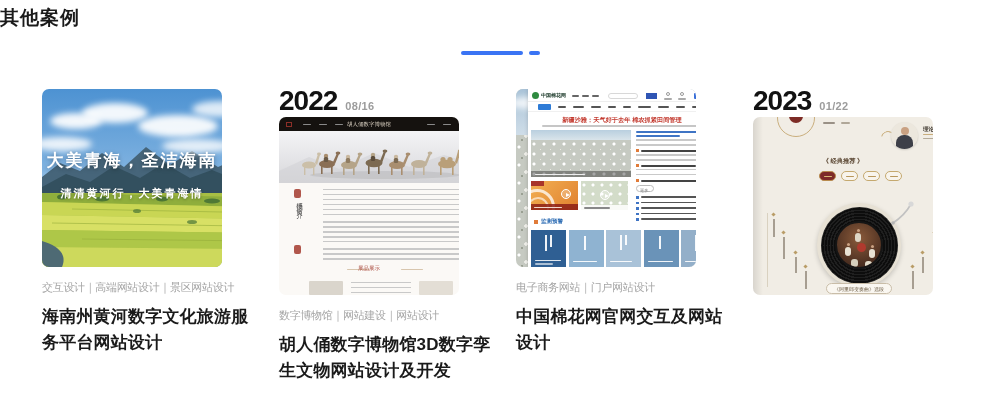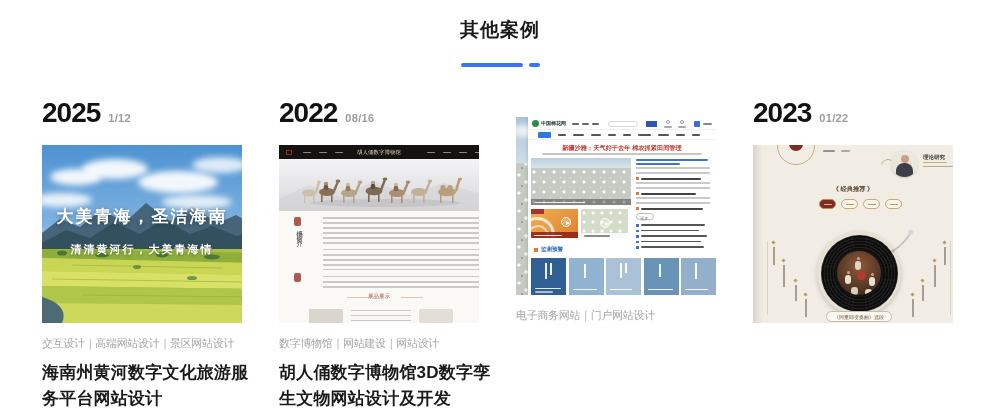--- a/index.html
+++ b/index.html
@@ -1,33 +1,33 @@
 <!DOCTYPE html>
 <html><head>
 <meta charset="utf-8">
 <style>
   * { margin:0; padding:0; box-sizing:border-box; }
   html,body { background:#ffffff; }
   body { width:1000px; height:420px; position:relative; overflow:hidden;
          font-family:"Liberation Sans","DejaVu Sans",sans-serif; }
 
   
-  .sec-head { padding-top:17px; text-align:center; }
+  .sec-head { padding-top:5px; text-align:left; }
   .sec-title { font-size:19px; font-weight:700; color:#1a1a1a; letter-spacing:1px; }
   .sec-underline { margin-top:20px; display:flex; justify-content:center; align-items:center; gap:6px; }
   .ul-long  { width:62px; height:4px; border-radius:2px; background:#3a74f4; }
   .ul-short { width:11px; height:4px; border-radius:2px; background:#3a74f4; }
 
   
   .cards { display:flex; gap:25px; padding-left:42px; margin-top:32px; }
   .card { width:212px; flex:0 0 212px; cursor:pointer; }
   .card-head { display:flex; align-items:baseline; height:28px; }
   .year { font-size:28px; font-weight:800; color:#121212; letter-spacing:-1px; line-height:1; }
   .date { font-size:11px; font-weight:700; color:#9c9c9c; margin-left:8px; letter-spacing:.3px; }
-  .thumb { position:relative; width:200px; height:178px; margin-top:18px; border-radius:0;
+  .thumb { position:relative; width:180px; height:178px; margin-top:2px; border-radius:7px;
            overflow:hidden; background:#eee; }
   .tags  { margin-top:13px; font-size:11px; color:#a5a5a5; white-space:nowrap; letter-spacing:-.3px; }
   .ctitle{ margin-top:9px; font-size:17px; font-weight:600; color:#1a1a1a;
            line-height:1.5; letter-spacing:.2px; }
 
   
   .abs { position:absolute; }
   .mt  { position:absolute; font-size:10px; line-height:1.1; white-space:nowrap; transform-origin:0 0; }
   .mtc { position:absolute; left:50%; font-size:10px; line-height:1.1; white-space:nowrap;
          transform-origin:50% 0; transform:translateX(-50%) scale(.6); }
@@ -85,24 +85,20 @@
   <div class="sec-title">其他案例</div>
   <div class="sec-underline">
     <span class="ul-long"></span>
     <span class="ul-short"></span>
   </div>
 </div>
 
 <div class="cards">
 
   <div class="card">
-    <div class="card-head">
-      <span class="year">2025</span>
-      <span class="date">1/12</span>
-    </div>
     <div class="thumb t1">
       <svg class="abs" style="left:0;top:0" width="212" height="178" viewBox="0 0 212 178" preserveAspectRatio="none">
         <path d="M0,88 L18,74 L38,82 L60,64 L82,78 L104,58 L128,76 L150,62 L176,78 L194,70 L212,80 L212,112 L0,112 Z" fill="#46657a"></path>
         <path d="M0,98 L24,85 L48,93 L72,77 L98,89 L122,74 L148,89 L170,81 L195,91 L212,85 L212,116 L0,116 Z" fill="#33505f"></path>
         <rect x="0" y="104" width="212" height="74" fill="#a8bf44"></rect>
         <path d="M0,104 L212,108 L212,118 L0,113 Z" fill="#8fae3c"></path>
         <path d="M0,113 L212,118 L212,130 L0,126 Z" fill="#c9d654"></path>
         <path d="M0,126 L212,130 L212,144 L0,141 Z" fill="#d8e065"></path>
         <path d="M0,141 L212,144 L212,160 L0,158 Z" fill="#aec748"></path>
         <path d="M0,158 L212,160 L212,178 L0,178 Z" fill="#cdd95c"></path>
@@ -338,20 +334,21 @@
           <span class="vbar" style="left:15px;top:6px;height:13px"></span>
           <span class="bar" style="left:4px;bottom:5px;width:25px;background:rgba(255,255,255,.9);height:1.2px"></span>
         </div>
         <div class="tile" style="left:153px;background:#93afc9">
           <span class="vbar" style="left:14px;top:5px;height:16px"></span>
           <span class="bar" style="left:4px;bottom:5px;width:23px;background:rgba(255,255,255,.9);height:1.2px"></span>
         </div>
       </div>
     </div>
     <div class="tags">电子商务网站｜门户网站设计</div>
+    <div class="ctitle">中国棉花网官网交互及网站设计</div>
   </div>
 
   <div class="card">
     <div class="card-head">
       <span class="year">2023</span>
       <span class="date">01/22</span>
     </div>
     <div class="thumb t4">
       <div class="abs" style="left:0;top:0;width:10px;height:178px;background:linear-gradient(90deg,rgba(0,0,0,.10),transparent)"></div>
       <span class="abs" style="left:70px;top:100px;width:70px;height:70px;border:1px solid #e4ddd0;border-radius:50%"></span>

